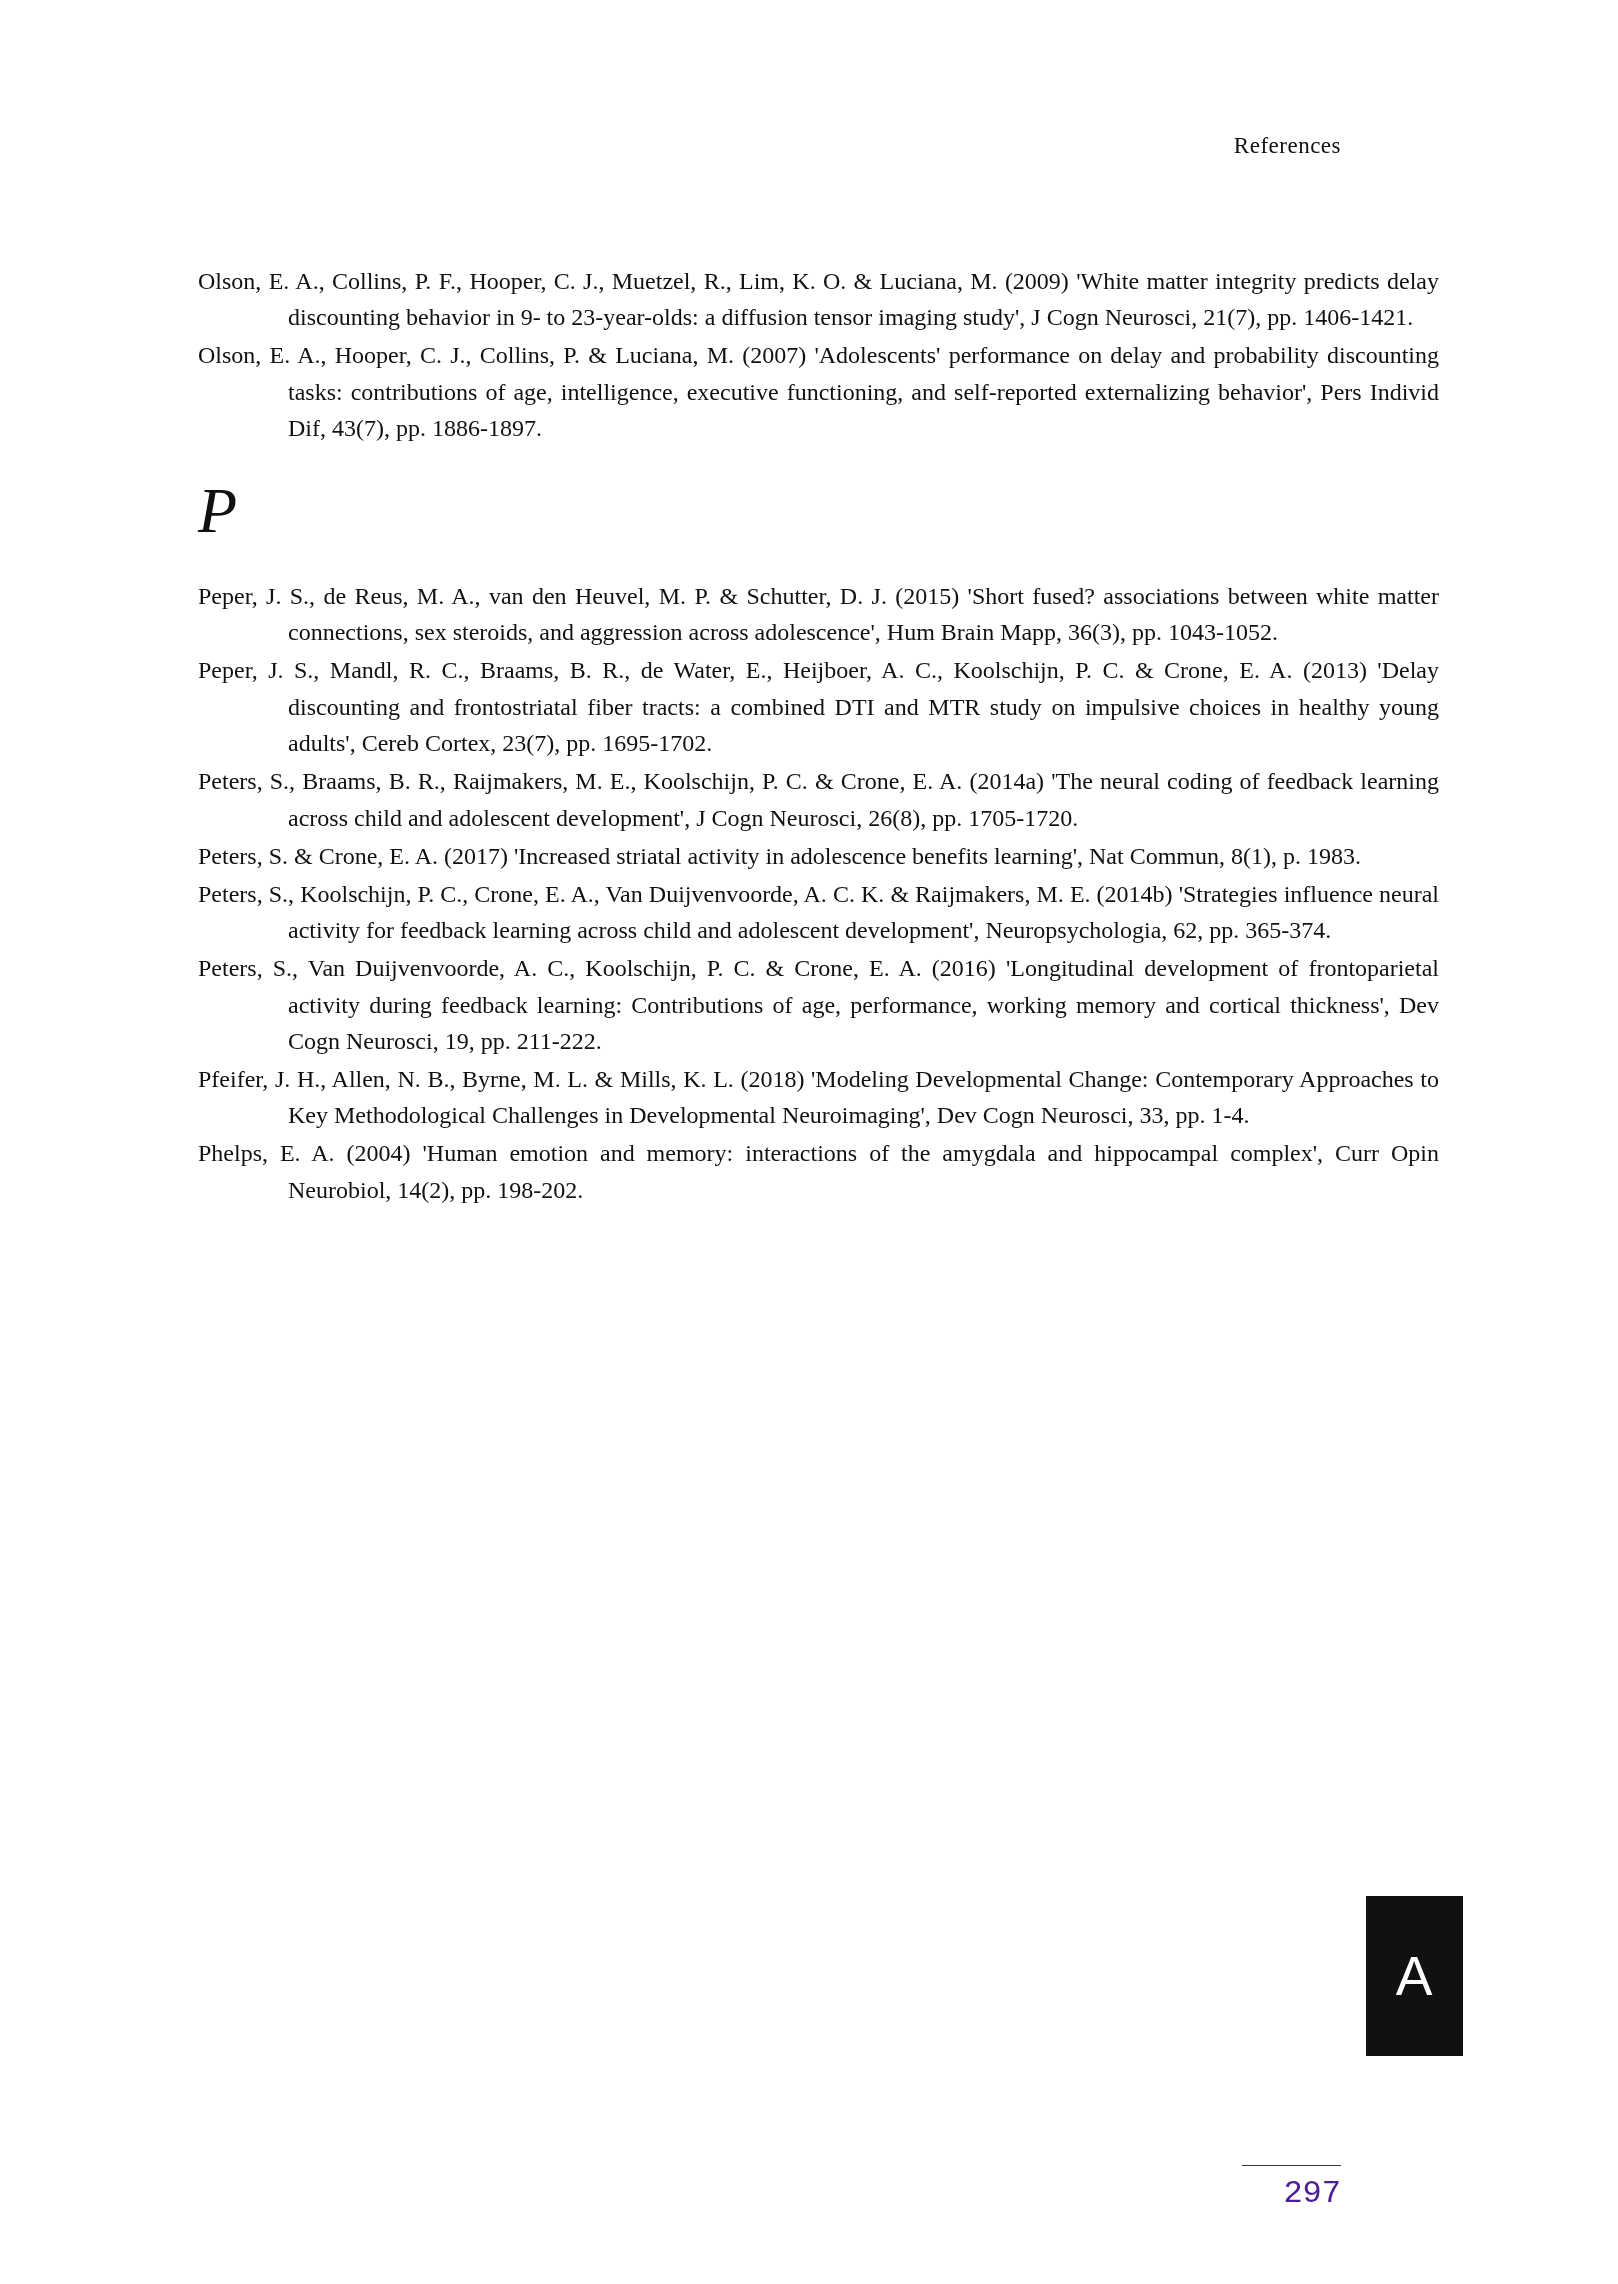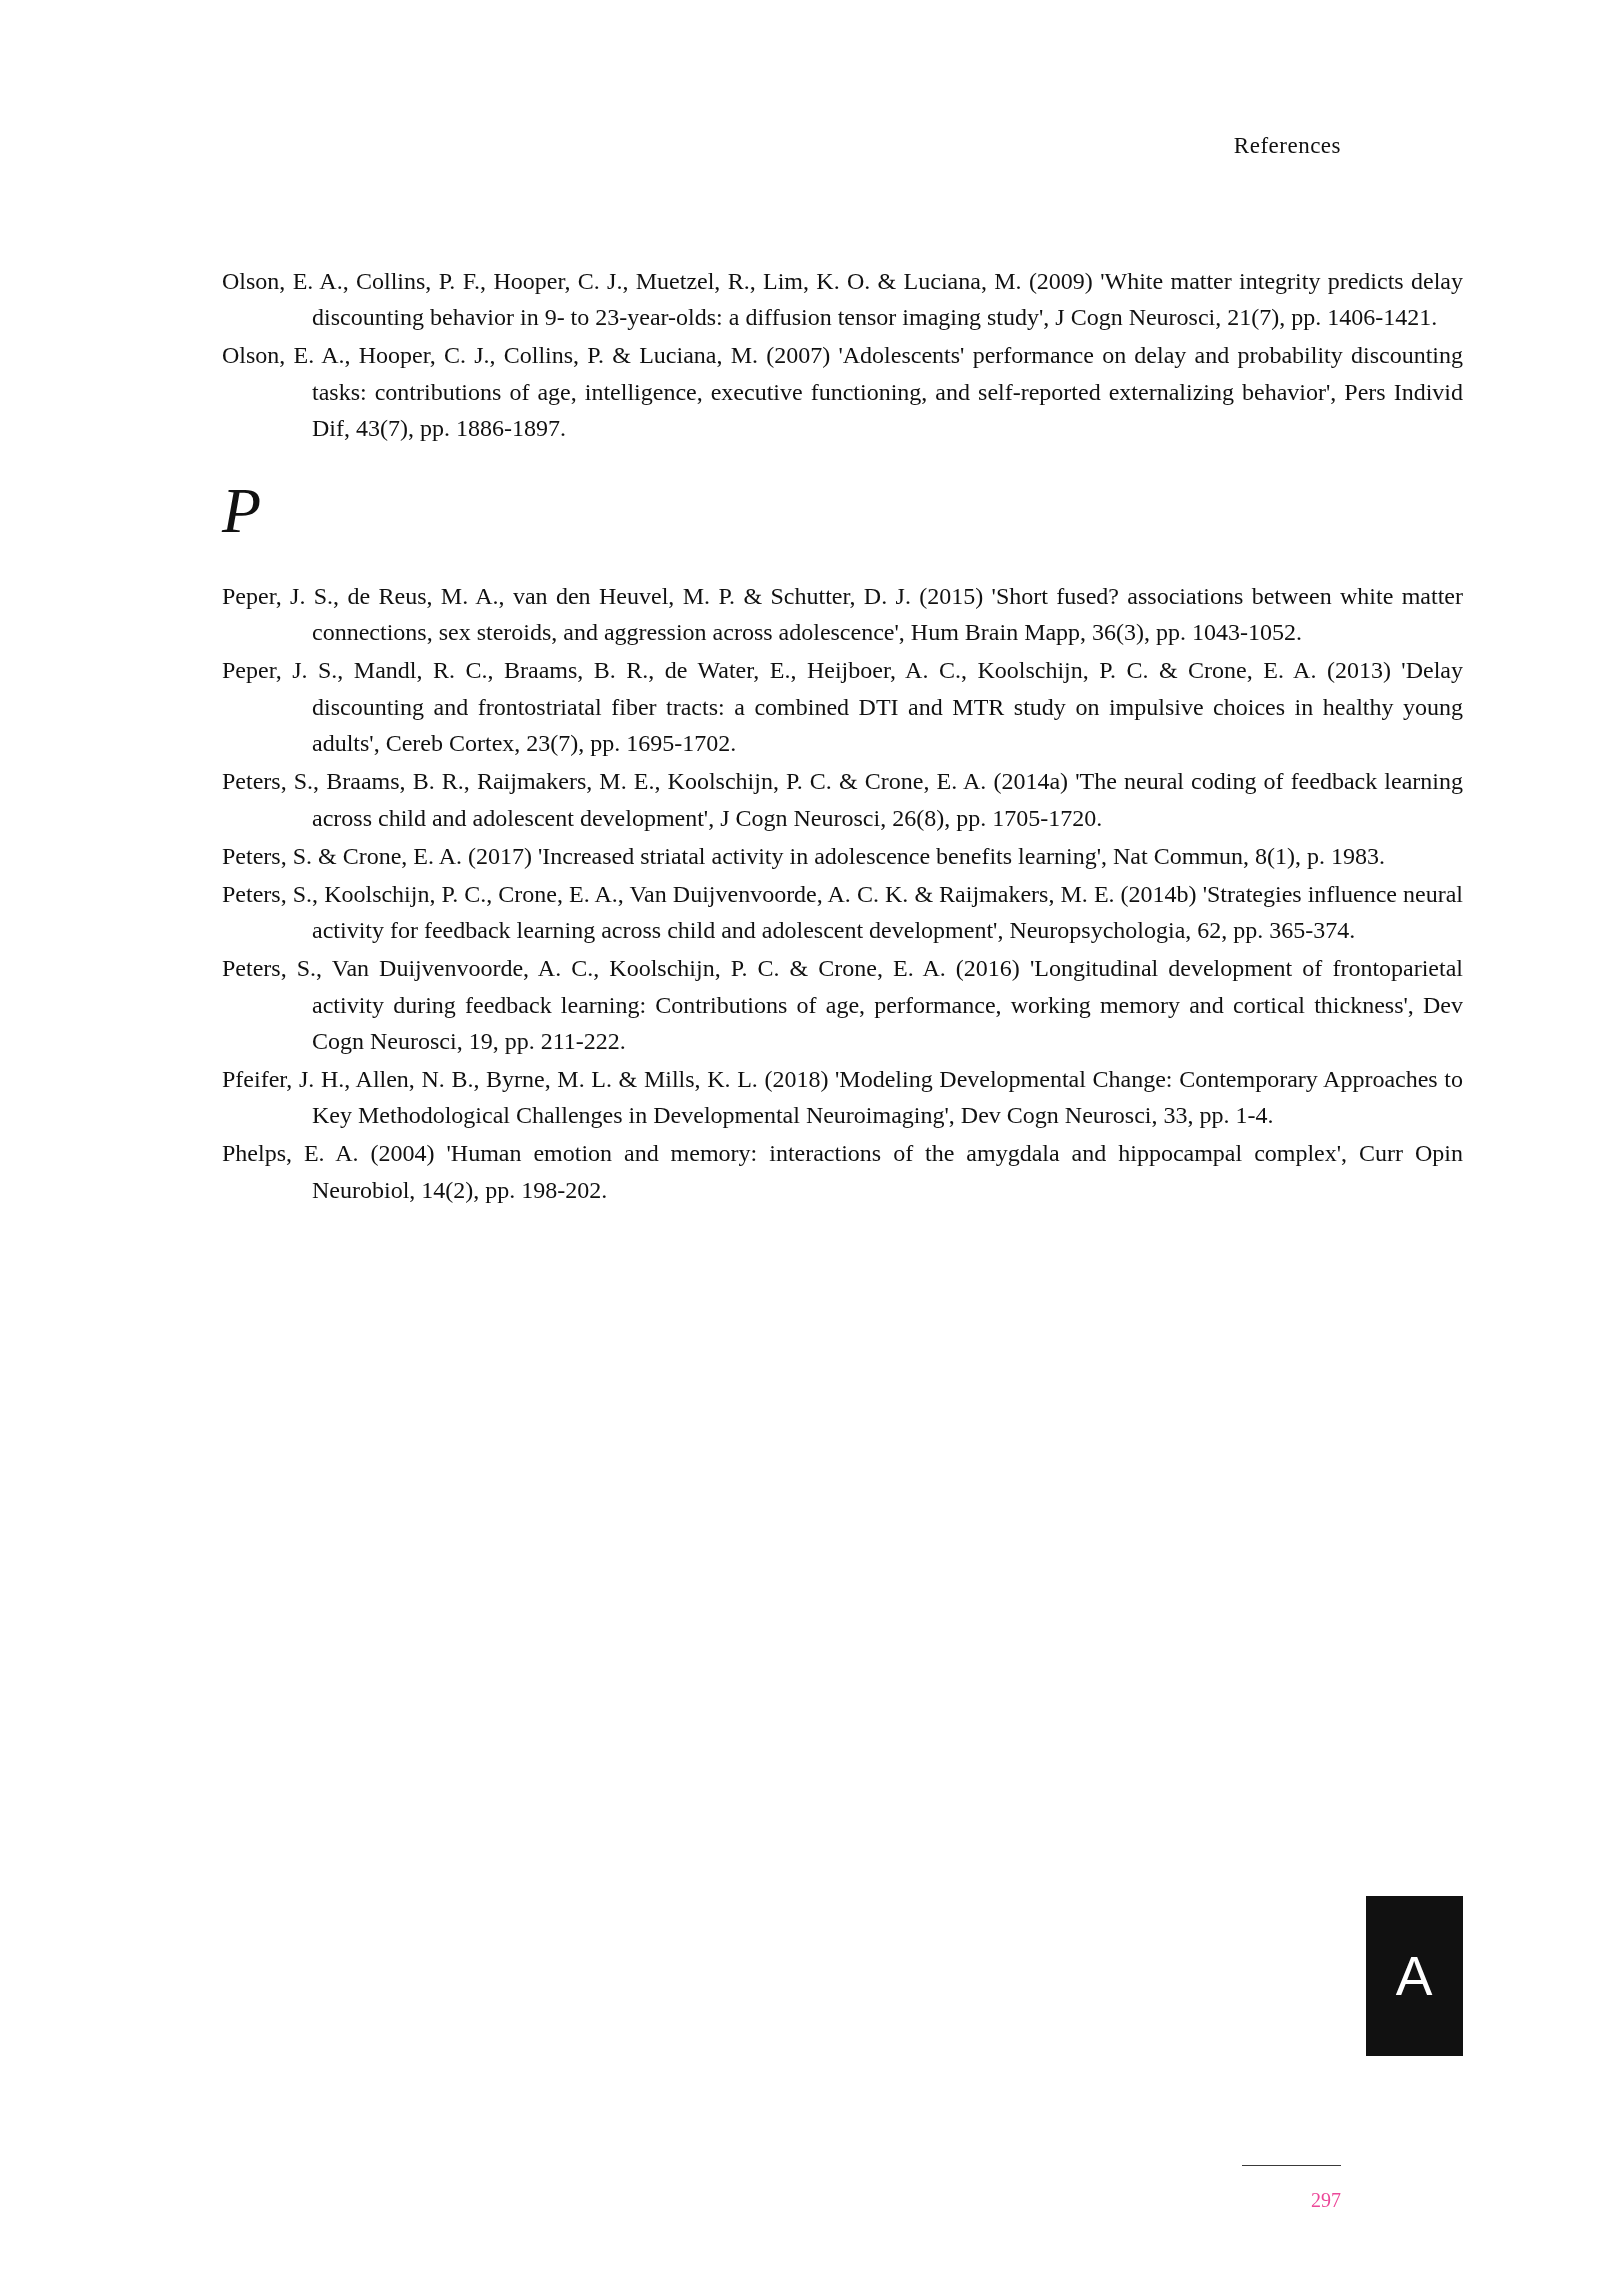--- a/index.html
+++ b/index.html
@@ -25,21 +25,21 @@
   .running-head {
     position: absolute;
     top: 133px;
     right: 122px;
     font-size: 23px;
     letter-spacing: 0.5px;
     color: #111;
   }
   .content {
     position: absolute;
-    left: 222px;
+    left: 198px;
     top: 263px;
     width: 1241px;
   }
   .ref-list {
     list-style: none;
     margin: 0;
     padding: 0;
   }
   .ref-entry {
     font-size: 24px;
@@ -81,23 +81,23 @@
     right: 122px;
     bottom: 118px;
     width: 99px;
     height: 1.5px;
     background: #3a3a3a;
   }
   .folio {
     position: absolute;
     right: 122px;
     bottom: 72px;
-    font-size: 20px;
-    font-family: Liberation Serif, serif;
-    color: #ec4899;
+    font-size: 32px;
+    font-family: Liberation Mono, monospace;
+    color: #4c1d95;
   }
 </style>
 </head>
 <body>
 
 <div class="page">
 
   <div class="running-head">References</div>
 
   <div class="content">

